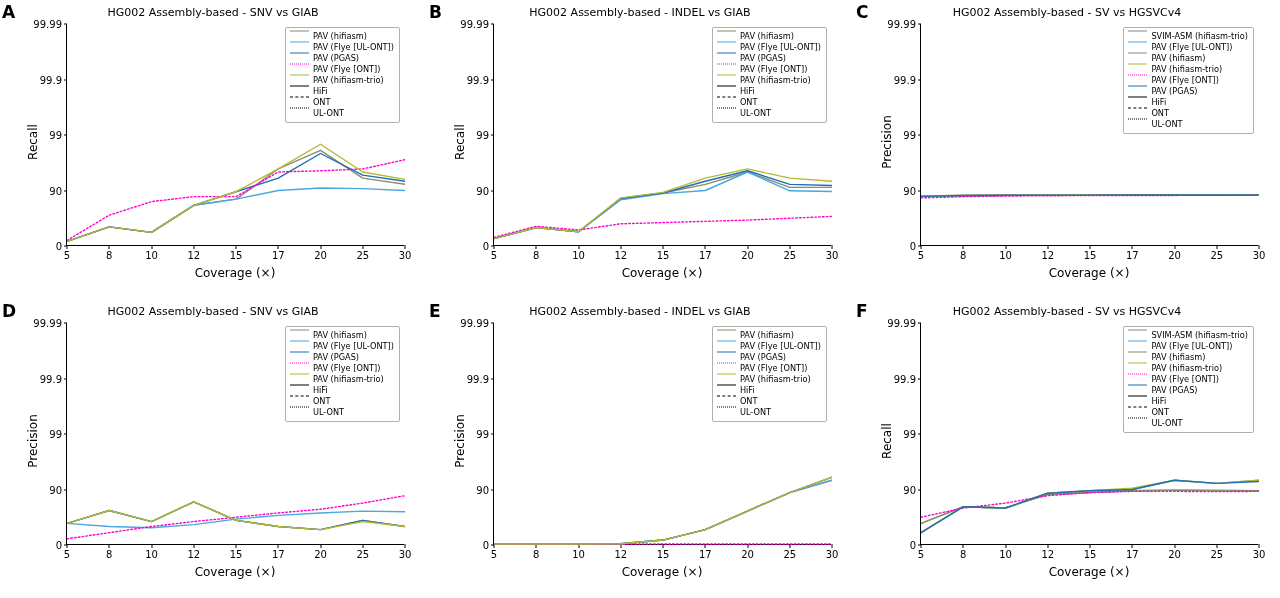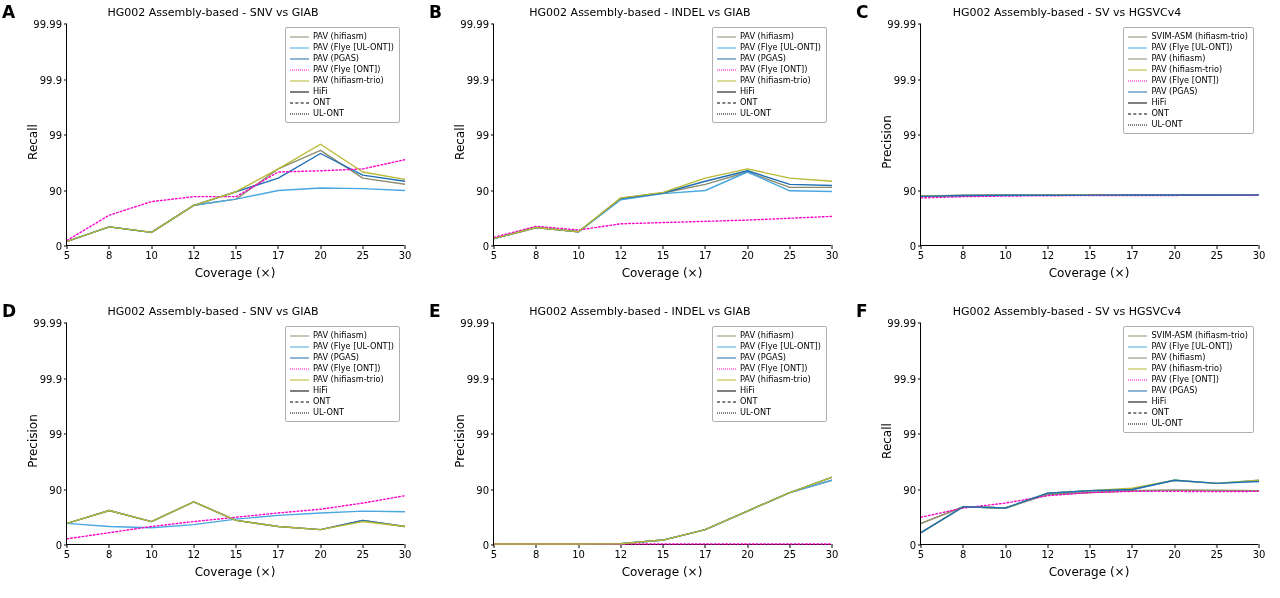--- a/index.html
+++ b/index.html
@@ -111,21 +111,21 @@
     position: absolute;
     border: 0.8px solid #b0b0b0;
     background: rgba(255,255,255,0.88);
     border-radius: 2px;
     padding: 3px 5px 3px 4px;
     font-size: 8.2px;
     line-height: 1.34;
   }
   .legend-row {
     display: flex;
-    align-items: center;
+    align-items: flex-start;
     white-space: nowrap;
     height: 11px;
   }
   .legend-swatch {
     width: 19px;
     height: 0;
     margin-right: 4px;
     flex: 0 0 19px;
     position: relative;
   }

